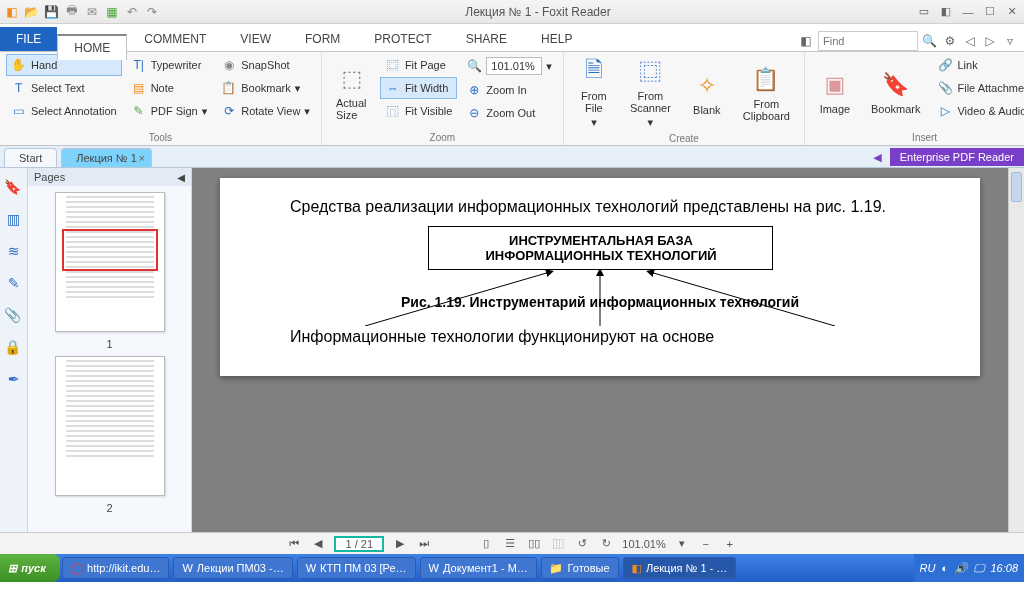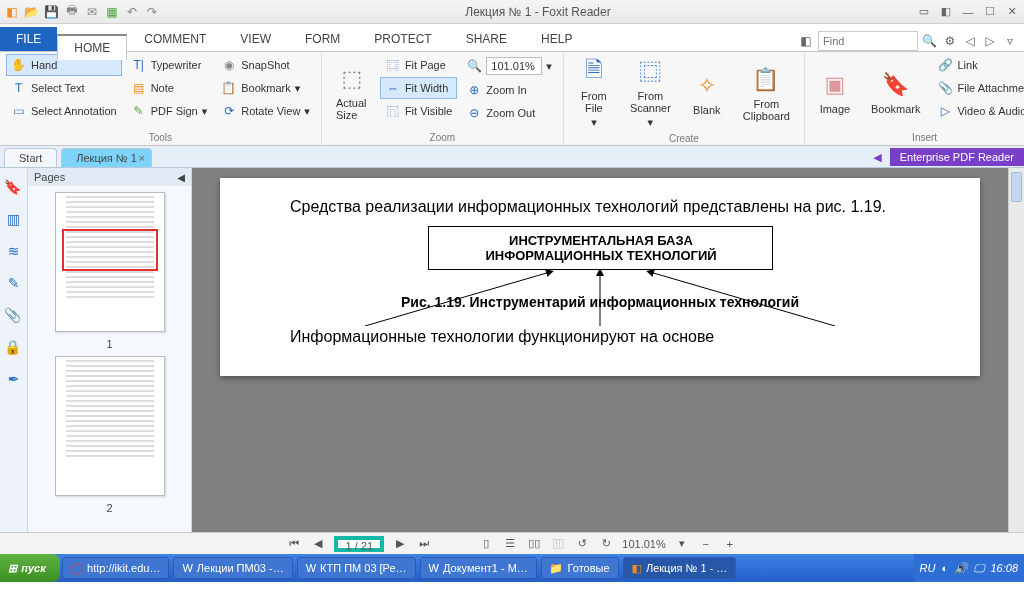--- a/index.html
+++ b/index.html
@@ -65,21 +65,21 @@
 .box { border:1px solid #000; padding:6px 14px; text-align:center; font-weight:bold; font-size:13px; background:#fff; }
 .topbox { width:345px; margin:0 auto;padding-left:16px; }
 .rowboxes { display:flex; justify-content:space-between; margin-top:56px; }
 .rowboxes .box { width:170px; font-size:12px; }
 .caption { text-align:center; font-weight:bold; margin-top:24px; font-size:14px; }
 .svgcon { position:relative; height:0; }
 
 
 .botnav { height:22px; background:#f3f3f3; border-top:1px solid #ccc; display:flex; align-items:center; justify-content:center; gap:8px; font-size:11px; color:#555; }
 .botnav .nb { width:16px; text-align:center; }
-.pgfield { width:50px; height:16px; border:4px solid #14b8a6; text-align:center; font-size:11px; background:#fff; }
+.pgfield { width:50px; height:16px; border:2px solid #14b8a6; text-align:center; font-size:11px; background:#fff; }
 
 
 .taskbar { height:28px; background:linear-gradient(#3e83e6,#245ec9); display:flex; align-items:center; color:#fff; font-size:11px; }
 .startbtn { background:linear-gradient(#5fb341,#3c8f22); height:28px; display:flex; align-items:center; gap:4px; padding:0 14px 0 8px; font-style:italic; font-weight:bold; border-radius:0 8px 8px 0; }
 .tbtn { height:22px; margin:0 2px; padding:0 8px; background:#3f76d2; border:1px solid #2a5cb0; display:flex; align-items:center; gap:4px; border-radius:3px; max-width:130px; overflow:hidden; white-space:nowrap; }
 .tbtn.active { background:#2757a8; }
 .tray { margin-left:auto; display:flex; align-items:center; gap:6px; padding:0 6px; background:#2e6fd6; height:28px;font-style:italic; }
 .orange { color:#f28b1c; }
 .blue { color:#2b6fc4; }
 .green { color:#4aa33a; }

